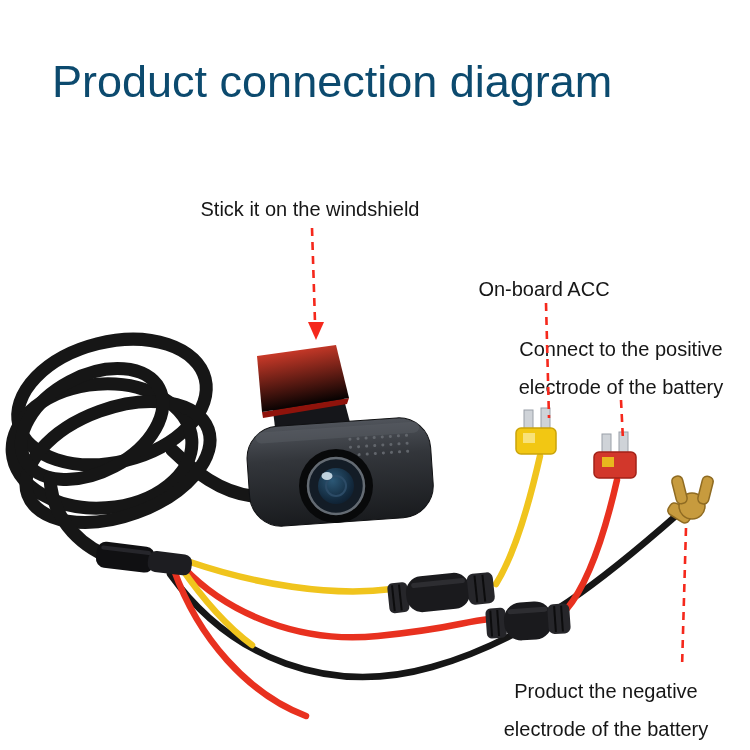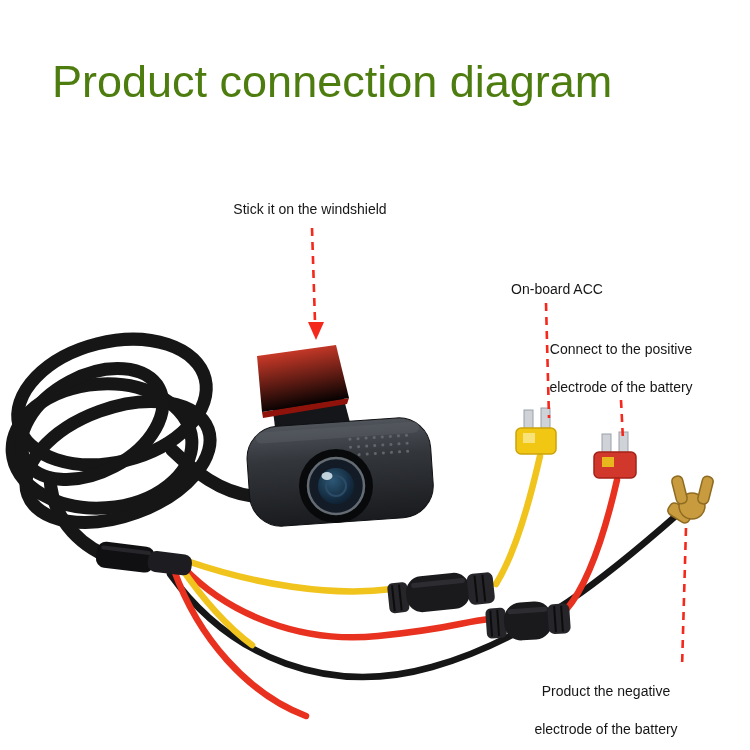--- a/index.html
+++ b/index.html
@@ -3,25 +3,25 @@
 <meta charset="utf-8">
 <style>
   html,body{margin:0;padding:0;}
   body{
     width:750px;height:750px;background:#ffffff;position:relative;overflow:hidden;
     font-family:"Liberation Sans", sans-serif;
   }
   .stage{position:absolute;inset:0;width:750px;height:750px;}
   .title{
     position:absolute;left:52px;top:56px;
-    font-size:45px;color:#4d7c0f;white-space:nowrap;
+    font-size:45px;color:#0c4a6e;white-space:nowrap;
     font-family:"Liberation Sans", sans-serif;font-weight:400;
   }
   .label{
-    position:absolute;font-size:14px;color:var(--text,#161616);
+    position:absolute;font-size:20px;color:var(--text,#161616);
     text-align:center;line-height:38px;white-space:nowrap;
   }
   svg{position:absolute;left:0;top:0;}
   .coil{stroke:var(--wire-black);stroke-width:13;fill:none;stroke-linecap:round;}
   .wb{stroke:var(--wire-black);stroke-width:6.5;fill:none;stroke-linecap:round;}
   .wr{stroke:var(--wire-red);stroke-width:6.5;fill:none;stroke-linecap:round;}
   .wy{stroke:var(--wire-yellow);stroke-width:6.5;fill:none;stroke-linecap:round;}
   .dashed{stroke:var(--accent-red);stroke-width:2.6;stroke-dasharray:8 6;fill:none;}
   .arrowhead{fill:var(--accent-red);}
   .gold{fill:var(--terminal-gold);stroke:#8f6b22;stroke-width:1.5;}
@@ -31,21 +31,21 @@
 </style>
 </head>
 <body>
 
 <div class="stage">
 
   <div class="title">Product connection diagram</div>
 
   <div class="label" style="left:160px;top:190px;width:300px;">Stick it on the windshield</div>
 
-  <div class="label" style="left:437px;top:270px;width:240px;">On-board ACC</div>
+  <div class="label" style="left:424px;top:270px;width:240px;">On-board ACC</div>
 
   <div class="label" style="left:491px;top:330px;width:260px;">
     <div>Connect to the positive</div>
     <div>electrode of the battery</div>
   </div>
 
   <div class="label" style="left:476px;top:672px;width:260px;">
     <div>Product the negative</div>
     <div>electrode of the battery</div>
   </div>

